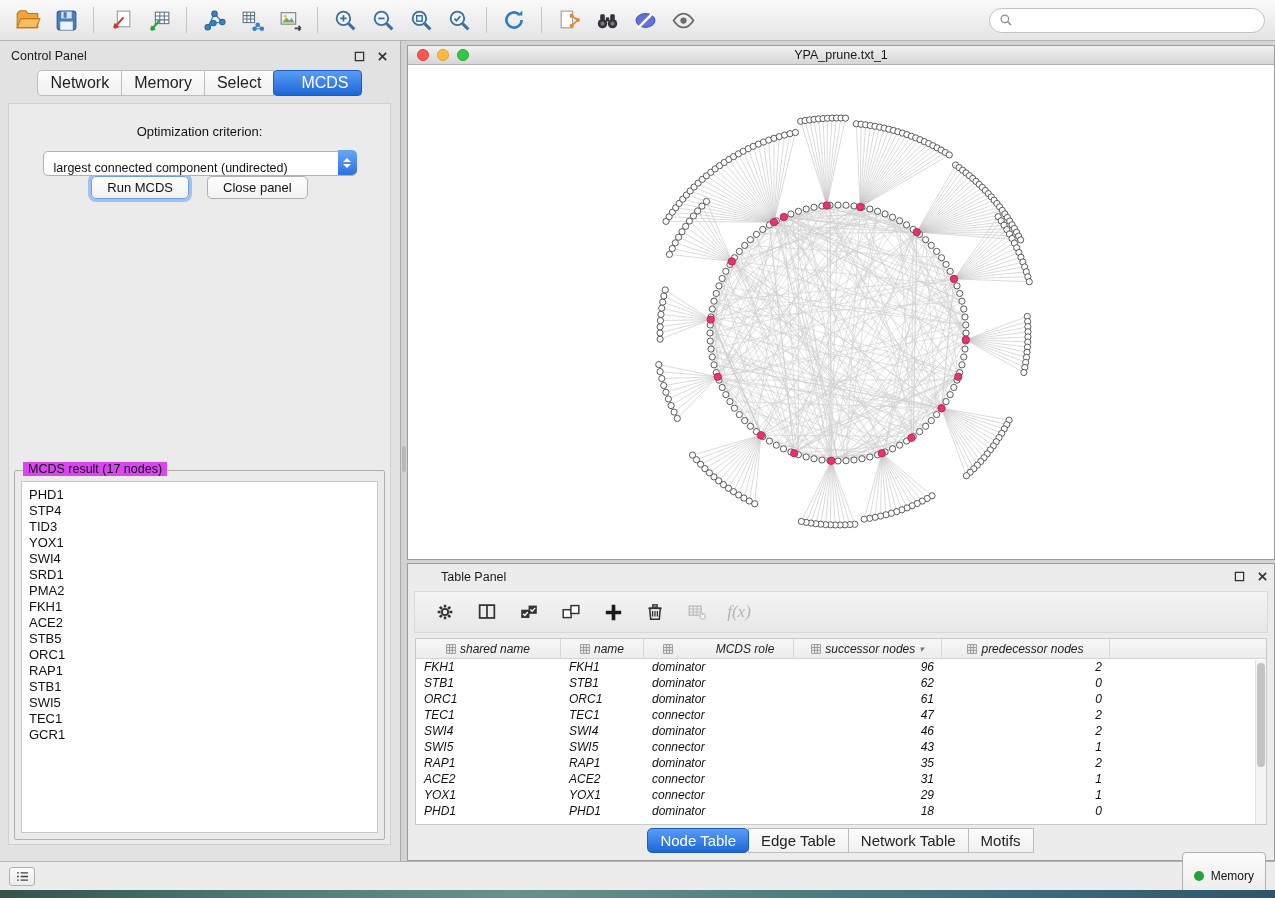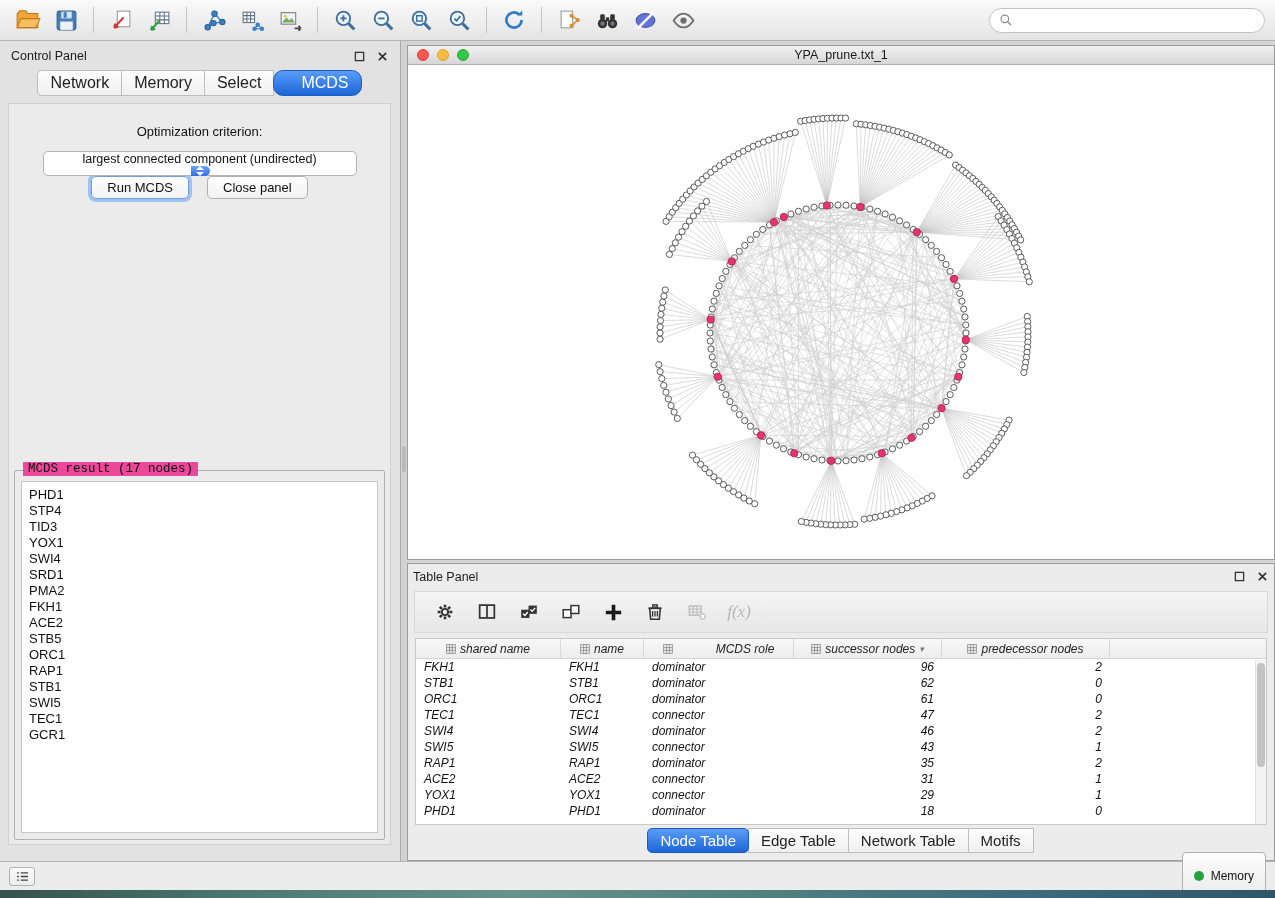--- a/index.html
+++ b/index.html
@@ -19,37 +19,37 @@
 
   
   .control-panel { position:absolute; left:0; top:41px; width:401px; height:820px; background:#e2e2e2; border-right:1px solid #ababab; }
   .cp-header { height:30px; display:flex; align-items:center; padding:0 11px; font-size:12.5px; color:#1c1c1c; }
   .win-btns { margin-left:auto; display:flex; gap:10px; align-items:center; }
   .win-btn { width:13px; height:13px; display:flex; align-items:center; justify-content:center; cursor:pointer; }
   .cp-tabs { display:flex; justify-content:center; align-items:center; height:24px; }
   .cp-tab { font-size:16px; color:#222; padding:3px 12px; border:1px solid #bdbdbd; margin-left:-1px;
     background:linear-gradient(#fdfdfd,#f0f0f0); cursor:pointer; }
   .cp-tab:first-child { border-radius:5px 0 0 5px; }
-  .cp-tab.active { background:linear-gradient(#5a9cf8,#1c66d6); color:#fff; border-color:#1a5dc0; border-radius:10px; position:relative; z-index:1;padding-left:27px; }
+  .cp-tab.active { background:linear-gradient(#5a9cf8,#1c66d6); color:#fff; border-color:#1a5dc0; border-radius:4px; position:relative; z-index:1;padding-left:27px; }
   .cp-content { position:absolute; left:8px; right:9px; top:62px; bottom:16px; background:#ebebeb; border:1px solid #d0d0d0; }
   .opt-label { margin-top:20px; text-align:center; font-size:13px; color:#111; }
   .dropdown { width:314px; height:25px; margin:12px auto 0; background:#fff; border:1px solid #b2b2b2; border-radius:5px;
-    display:flex; align-items:center; cursor:pointer; position:relative;flex-direction:column; }
+    display:flex; align-items:flex-end; cursor:pointer; position:relative; }
   .dropdown .dd-text { flex:1; font-size:12.5px; padding:0 10px; color:#111; white-space:nowrap; }
   .dd-stepper { width:19px; height:25px; margin-right:-1px; border-radius:0 5px 5px 0;
     background:linear-gradient(#6aa7f8,#2f6fe0); display:flex; flex-direction:column; align-items:center; justify-content:center; gap:2px; }
   .dd-stepper i { width:0; height:0; border-left:4px solid transparent; border-right:4px solid transparent; display:block; }
   .dd-up { border-bottom:4px solid #fff; }
   .dd-down { border-top:4px solid #fff; }
   .btn-row { display:flex; justify-content:center; gap:18px; }
   .push-btn { font-size:13px; padding:3px 15px; background:linear-gradient(#fff,#f1f1f1); border:1px solid #b0b0b0;
     border-radius:5px; color:#111; cursor:pointer; font-family:"Liberation Sans",sans-serif; }
   .push-btn.focused { box-shadow:0 0 0 3px rgba(110,165,245,0.6); border-color:#6d9fe8; }
   .mcds-fieldset { position:absolute; left:5px; right:5px; top:366px; bottom:4px; border:1px solid #b0b0b0; border-radius:2px; }
-  .mcds-legend { position:absolute; top:-9px; left:8px; background:#ec4899; padding:0 5px; font-size:12.5px; color:#111;font-family:Liberation Mono, monospace; }
+  .mcds-legend { position:absolute; top:-9px; left:8px; background:#d946ef; padding:0 5px; font-size:12.5px; color:#111; }
   .mcds-list { position:absolute; left:6px; right:6px; top:10px; bottom:6px; background:#fff; border:1px solid #c8c8c8;
     overflow:hidden; padding:5px 7px; }
   .mcds-item { font-size:13px; line-height:16px; color:#111; cursor:default; }
 
   
   .splitter { position:absolute; left:401px; top:41px; width:6px; height:820px; background:#d2d2d2; cursor:col-resize; }
   .splitter .grab { position:absolute; top:405px; left:1px; width:4px; height:26px; background:#b9b9b9; border-radius:2px; }
 
   
   .network-window { position:absolute; left:407px; top:45px; width:868px; height:515px; background:#fff; border:1px solid #9c9c9c; }
@@ -58,21 +58,21 @@
   .traffic { display:flex; gap:8px; padding-left:9px; position:relative; z-index:1; }
   .light { width:12px; height:12px; border-radius:50%; cursor:pointer; }
   .light.red { background:#fc5753; border:1px solid #df3e39; }
   .light.yellow { background:#fdbc40; border:1px solid #de9f34; }
   .light.green { background:#33c748; border:1px solid #27aa35; }
   .net-title { position:absolute; left:0; right:0; text-align:center; font-size:12.5px; color:#1a1a1a; }
   .net-canvas { position:absolute; left:0; right:0; top:19px; bottom:0; background:#fff; overflow:hidden; }
 
   
   .table-panel { position:absolute; left:407px; top:563px; width:868px; height:298px; background:#ececec; border:1px solid #9c9c9c; }
-  .tp-header { height:25px; display:flex; align-items:center; padding:0 5px; font-size:12.5px; color:#1c1c1c; }
+  .tp-header { height:25px; display:flex; align-items:center; padding:0 5px; font-size:12.5px; color:#1c1c1c;margin-left:28px; }
   .tp-toolbar { position:absolute; left:6px; right:6px; top:27px; height:42px; background:linear-gradient(#f4f4f4,#e7e7e7);
     border:1px solid #d8d8d8; display:flex; align-items:center; gap:14px; padding:8px 16px; }
   .tp-tool { width:28px; height:28px; display:flex; align-items:center; justify-content:center; cursor:pointer; }
   .tp-tool.disabled { cursor:default; }
   .fx-label { font-family:"Liberation Serif",serif; font-style:italic; font-size:17px; color:#b4b4b4; }
   .tp-table { position:absolute; left:7px; right:7px; top:74px; bottom:35px; background:#fff; border:1px solid #c9c9c9; overflow:hidden;font-style:italic; }
   .thead { display:flex; height:20px; background:linear-gradient(#f7f7f7,#ededed); border-bottom:1px solid #d5d5d5; }
   .th { display:flex; align-items:center; justify-content:center; gap:4px; font-size:12px; color:#222;
     border-right:1px solid #d8d8d8; cursor:pointer; overflow:hidden; }
   .sortarr { font-size:9px; color:#777; }

